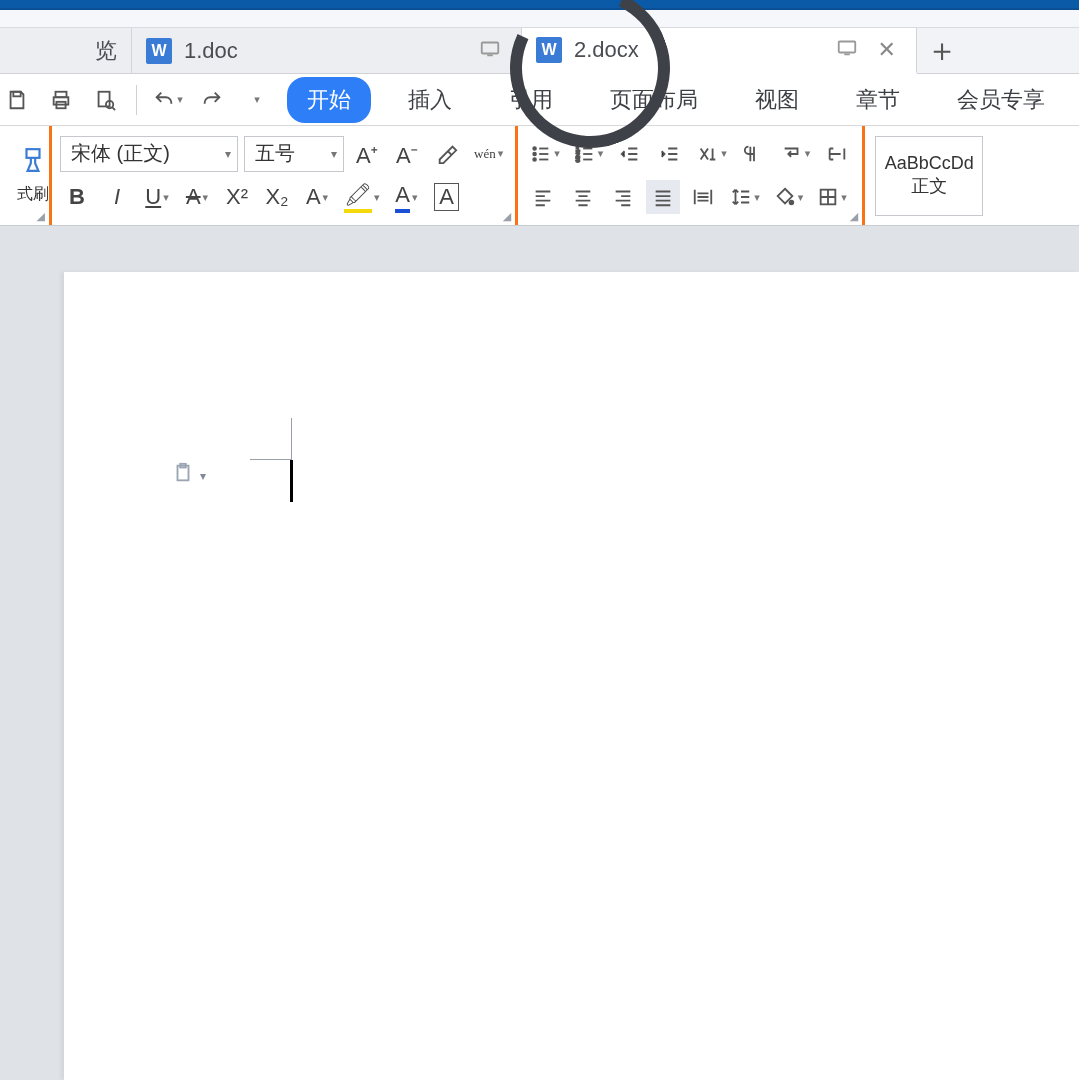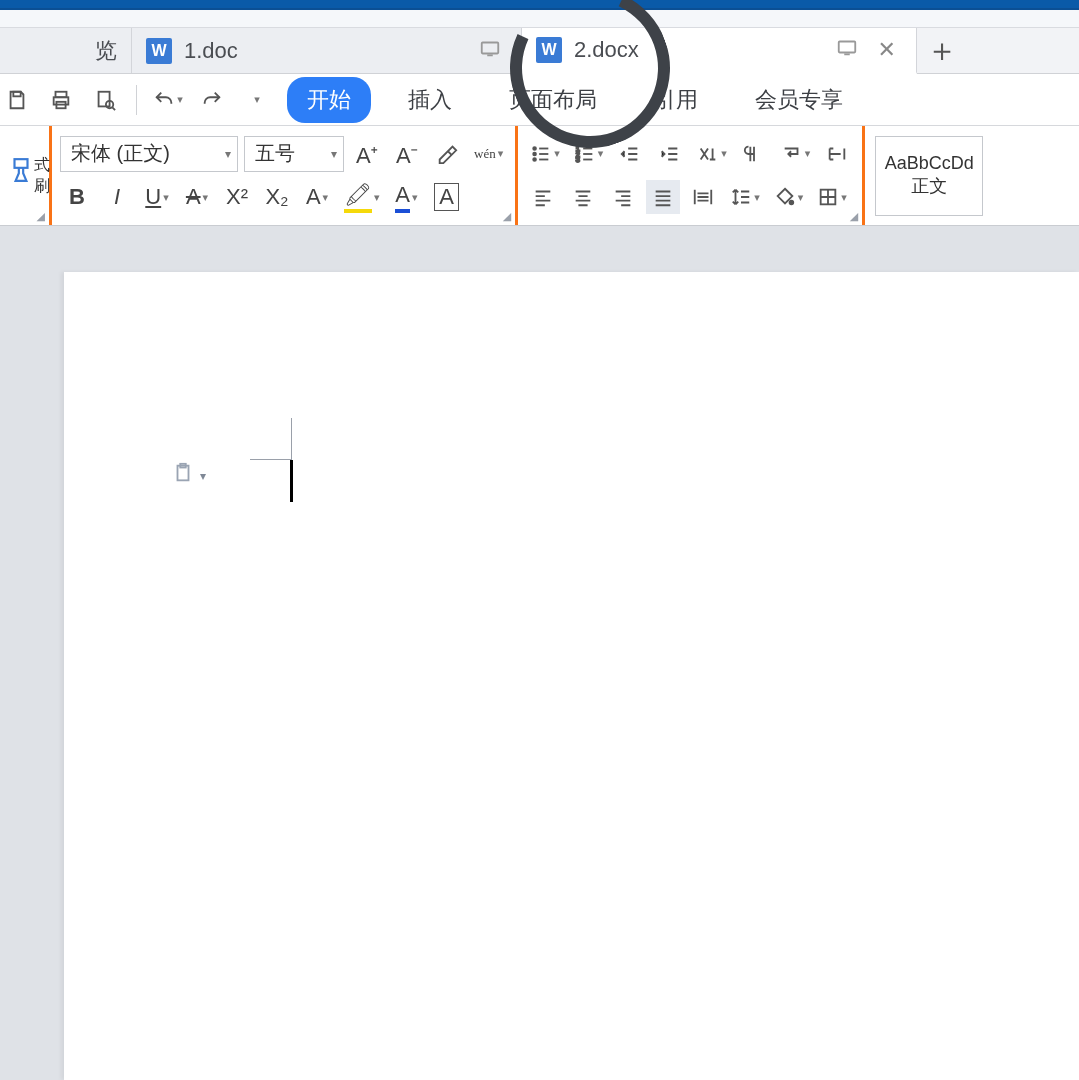--- a/index.html
+++ b/index.html
@@ -129,21 +129,21 @@
     background: #fff;
     padding: 0 6px 0 10px;
     font-size: 20px;
     color: #333;
   }
   .combo .caret { margin-left: auto; font-size: 12px; color:#777; padding-left:6px;}
   .combo.font { width: 178px; }
   .combo.size { width: 100px; }
   .caret-small { font-size: 11px; color:#777; margin-left:2px; }
   .big-btn {
-    display:flex; flex-direction:row; align-items:center; justify-content:center;
+    display:flex; flex-direction:column; align-items:center; justify-content:center;
     width: 50px; height: 80px;
     font-size: 16px; color:#333;
   }
   .big-btn .icn { font-size: 28px; margin-bottom:4px; color:#3a7bd5;}
   .style-box {
     border: 1px solid #c5c8cd;
     width: 108px; height: 80px;
     display:flex; flex-direction:column; align-items:center; justify-content:center;
     font-size: 18px; color:#333;
     margin: 6px 4px;
@@ -277,22 +277,24 @@
         </svg>
     </div>
     <div class="qbtn">
       <span class="caret-small">▾</span>
     </div>
   </div>
 
   <div class="menu-tabs">
     <div class="menu-tab active">开始</div>
     <div class="menu-tab">插入</div>
+    <div class="menu-tab">引用</div>
     <div class="menu-tab">页面布局</div>
-    <div class="menu-tab">引用</div>
+    <div class="menu-tab">视图</div>
+    <div class="menu-tab">章节</div>
     <div class="menu-tab">会员专享</div>
   </div>
 </div>
 
 <div class="toolbar">
 
   <div class="group" style="width:52px;">
     <div class="big-btn">
       <span class="icn">
         <svg width="26" height="26" viewBox="0 0 24 24" fill="none" stroke="#3a7bd5" stroke-width="2">

